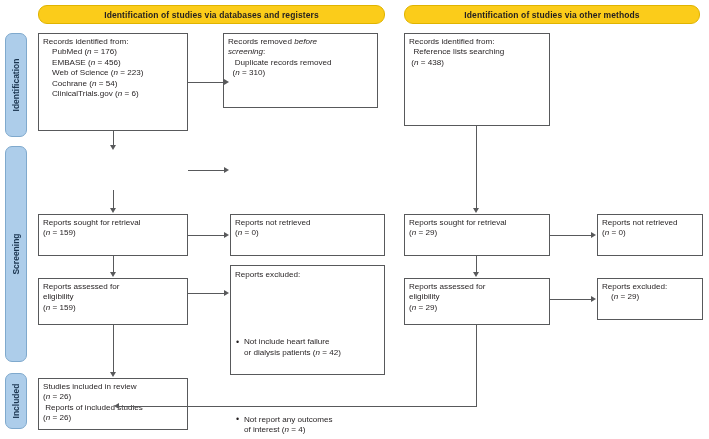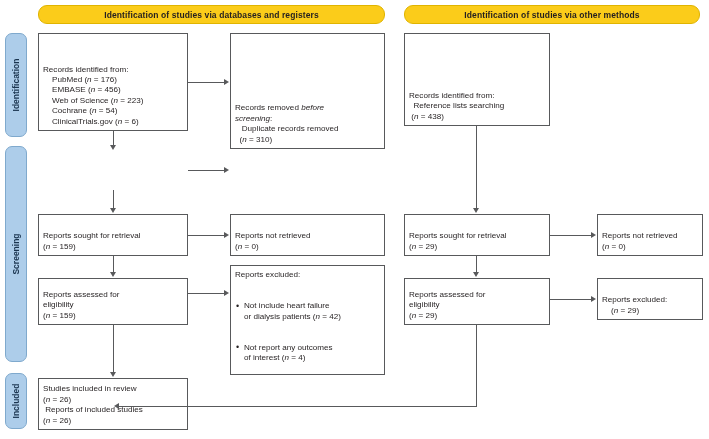--- a/index.html
+++ b/index.html
@@ -46,34 +46,35 @@
     position:absolute;
     border:1px solid #58595b;
     background:#ffffff;
     box-sizing:border-box;
     font-size:8.1px;
     line-height:10.4px;
     color:#231f20;
     padding:3px 4px;
     display:flex;
     flex-direction:column;
-    justify-content:flex-end;
+    justify-content:flex-start;
     white-space:pre-wrap;
   }
   .box.topalign{justify-content:flex-start;}
   .box i{font-style:italic;}
 
   .txt{white-space:pre-wrap;}
 
   
   .blist{margin:0;padding:0;list-style:none;}
   .blist li{
     position:relative;
     padding-left:9px;
     white-space:pre-wrap;
+    margin-top:36px;
   }
   .blist li:before{
     content:"\2022";
     position:absolute;left:1px;top:-0.5px;
     font-size:9px;
   }
 
   
   .ln{position:absolute;background:#58595b;}
   .lnh{height:1px;}
@@ -122,21 +123,21 @@
 
   <div class="box" style="left:38px;top:33px;width:150px;height:98px;">
     <div class="txt">Records identified from:
     PubMed (<i>n</i> = 176)
     EMBASE (<i>n</i> = 456)
     Web of Science (<i>n</i> = 223)
     Cochrane (<i>n</i> = 54)
     ClinicalTrials.gov (<i>n</i> = 6)</div>
   </div>
 
-  <div class="box" style="left:230px;top:33px;width:155px;height:116px;">
+  <div class="box" style="left:223px;top:33px;width:155px;height:75px;">
     <div class="txt">Records removed <i>before</i>
 <i>screening</i>:
    Duplicate records removed
   (<i>n</i> = 310)</div>
   </div>
 
 
 
   <div class="box" style="left:38px;top:214px;width:150px;height:42px;">
     <div class="txt">Reports sought for retrieval

